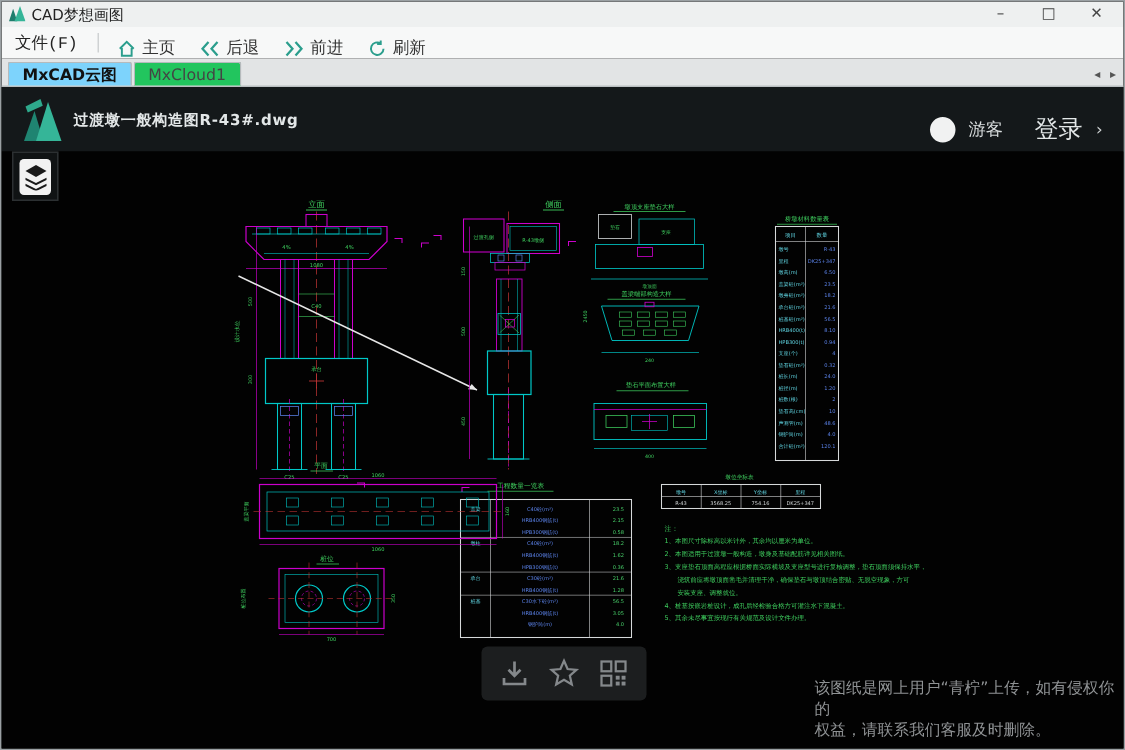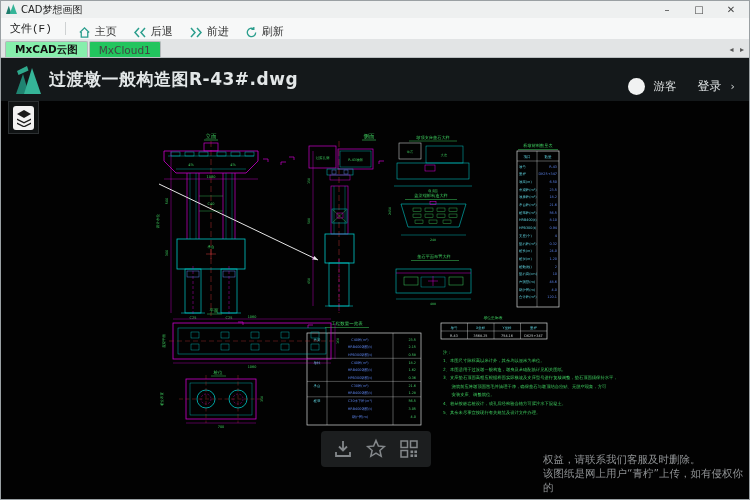--- a/index.html
+++ b/index.html
@@ -14,30 +14,30 @@
   .win-btn { width:32px; height:17px; font-size:10px; color:#444; display:flex; align-items:center; justify-content:center; cursor:default; }
 
   .menubar { position:absolute; top:17px; left:0; width:100%; height:21px; background:#f7f8f8; display:flex; align-items:center; font-size:11px; color:#222; }
   .menu-item { padding:0 9px; height:100%; display:flex; align-items:center;font-family:Liberation Mono, monospace; }
   .menu-sep { width:1px; height:13px; background:#cfd2d3; margin:0 4px; }
   .tool-btn { display:flex; align-items:flex-end; gap:4px; padding:0 8px; height:100%; color:#333; }
   .tool-btn svg { display:block; }
 
   .tabbar { position:absolute; top:38px; left:0; width:100%; height:19px; background:#e2e4e5; display:flex; align-items:flex-end; padding-left:4px; border-bottom:1px solid #babfc1; }
   .tab { height:16px; display:flex; align-items:center; padding:0 9px; font-size:10.5px; border:1px solid #b5babc; border-bottom:none; background:#22c55e; color:#444; margin-right:1px; border-radius:2px 2px 0 0; }
-  .tab.active { background:#86efac; color:#111; font-weight:bold; }
+  .tab.active { background:#7dd3fc; color:#111; font-weight:bold; }
   .tab-arrows { position:absolute; right:3px; bottom:3px; font-size:8px; color:#555; letter-spacing:2px; }
 
   
   .viewer-header { position:absolute; top:57px; left:0; width:100%; height:43px; background:#14181a; display:flex; align-items:center; }
-  .file-title { color:#e3e7e8; font-size:17px; font-weight:600; margin-left:6px; letter-spacing:0.5px; }
+  .file-title { color:#e3e7e8; font-size:10px; font-weight:600; margin-left:6px; letter-spacing:0.5px; }
   .header-right { position:absolute; right:14px; top:0; height:57px; display:flex; align-items:center; gap:9px; }
   .avatar { width:17px; height:17px; border-radius:50%; background:#f1f2f2; }
   .guest-label { color:#d8dcdd; font-size:11.5px; }
-  .login-label { color:#e3e7e8; font-size:12px; margin-left:12px; }
+  .login-label { color:#e3e7e8; font-size:16px; margin-left:12px; }
   .login-arrow { color:#cfd3d4; font-size:11px; }
 
   .layers-btn { position:absolute; left:7px; top:100px; width:31px; height:33px; background:#101314; border:1px solid #2c3032; display:flex; align-items:center; justify-content:center; }
   .layers-inner { width:21px; height:24px; background:#f2f2f2; border-radius:3px; display:flex; align-items:center; justify-content:center; }
 
   .canvas-wrap { position:absolute; top:100px; left:0; width:750px; height:400px; background:#020202; }
   #cad text { font-family:"DejaVu Sans",sans-serif; }
 
   .bottom-toolbar { position:absolute; left:320px; top:430px; width:110px; height:36px; background:#1c1e1f; border-radius:4px; display:flex; align-items:center; justify-content:space-around; padding:0 6px; }
   .bt-icon { width:24px; height:24px; display:flex; align-items:center; justify-content:center; }
@@ -447,17 +447,17 @@
         <rect x="3" y="12.5" width="6.5" height="6.5" fill="none" stroke="#84888b" stroke-width="1.5"></rect>
         <rect x="12.5" y="12.5" width="2.6" height="2.6" fill="#84888b"></rect>
         <rect x="16.4" y="12.5" width="2.6" height="2.6" fill="#84888b"></rect>
         <rect x="12.5" y="16.4" width="2.6" height="2.6" fill="#84888b"></rect>
         <rect x="16.4" y="16.4" width="2.6" height="2.6" fill="#84888b"></rect>
       </svg>
     </div>
   </div>
 
   <div class="copyright">
+    <div>该图纸是网上用户“青柠”上传，如有侵权你的</div>
     <div>权益，请联系我们客服及时删除。</div>
-    <div>该图纸是网上用户“青柠”上传，如有侵权你的</div>
   </div>
 
 </div>
 
 </body></html>

